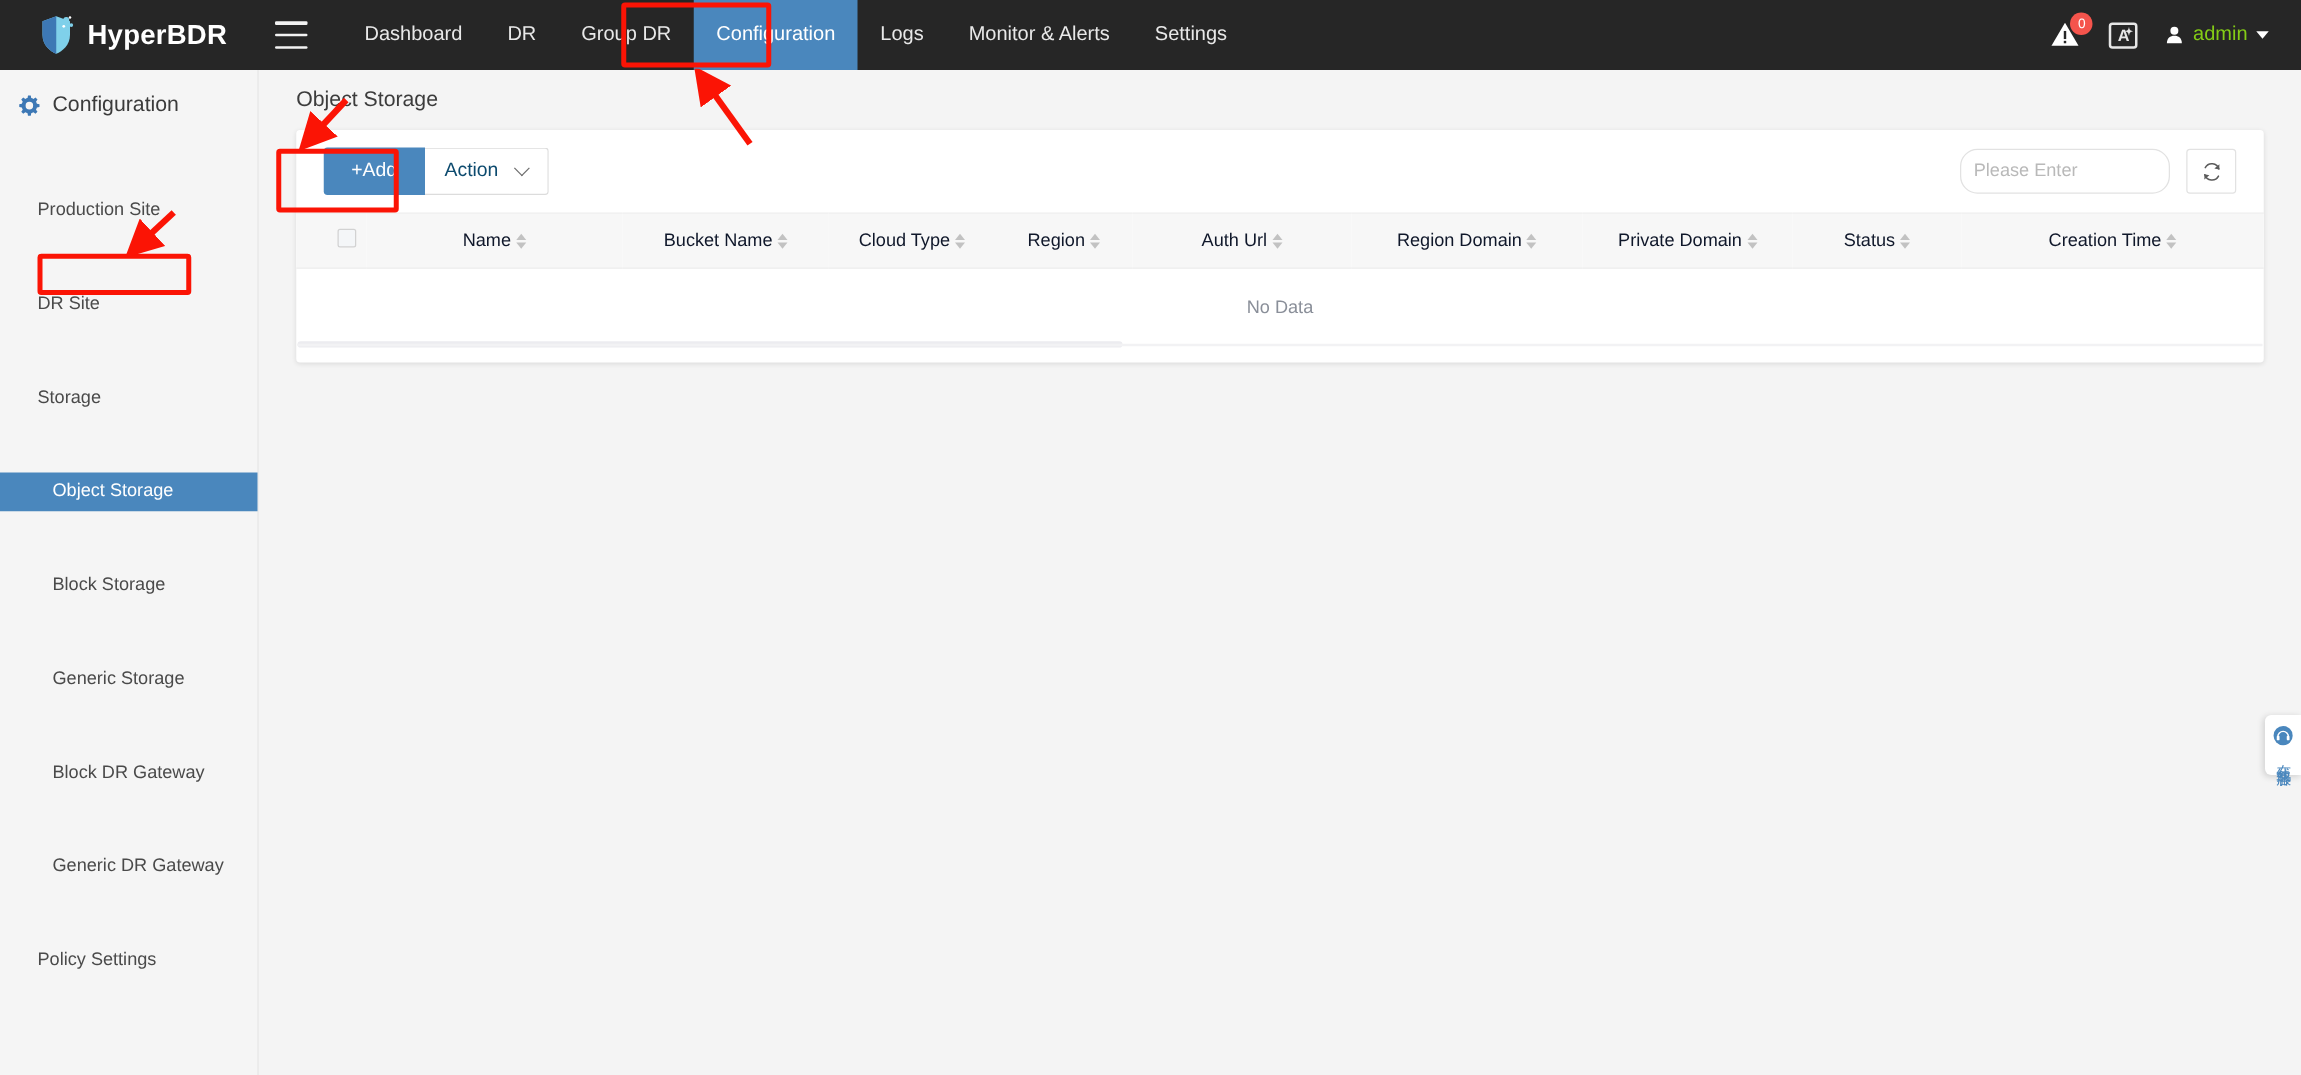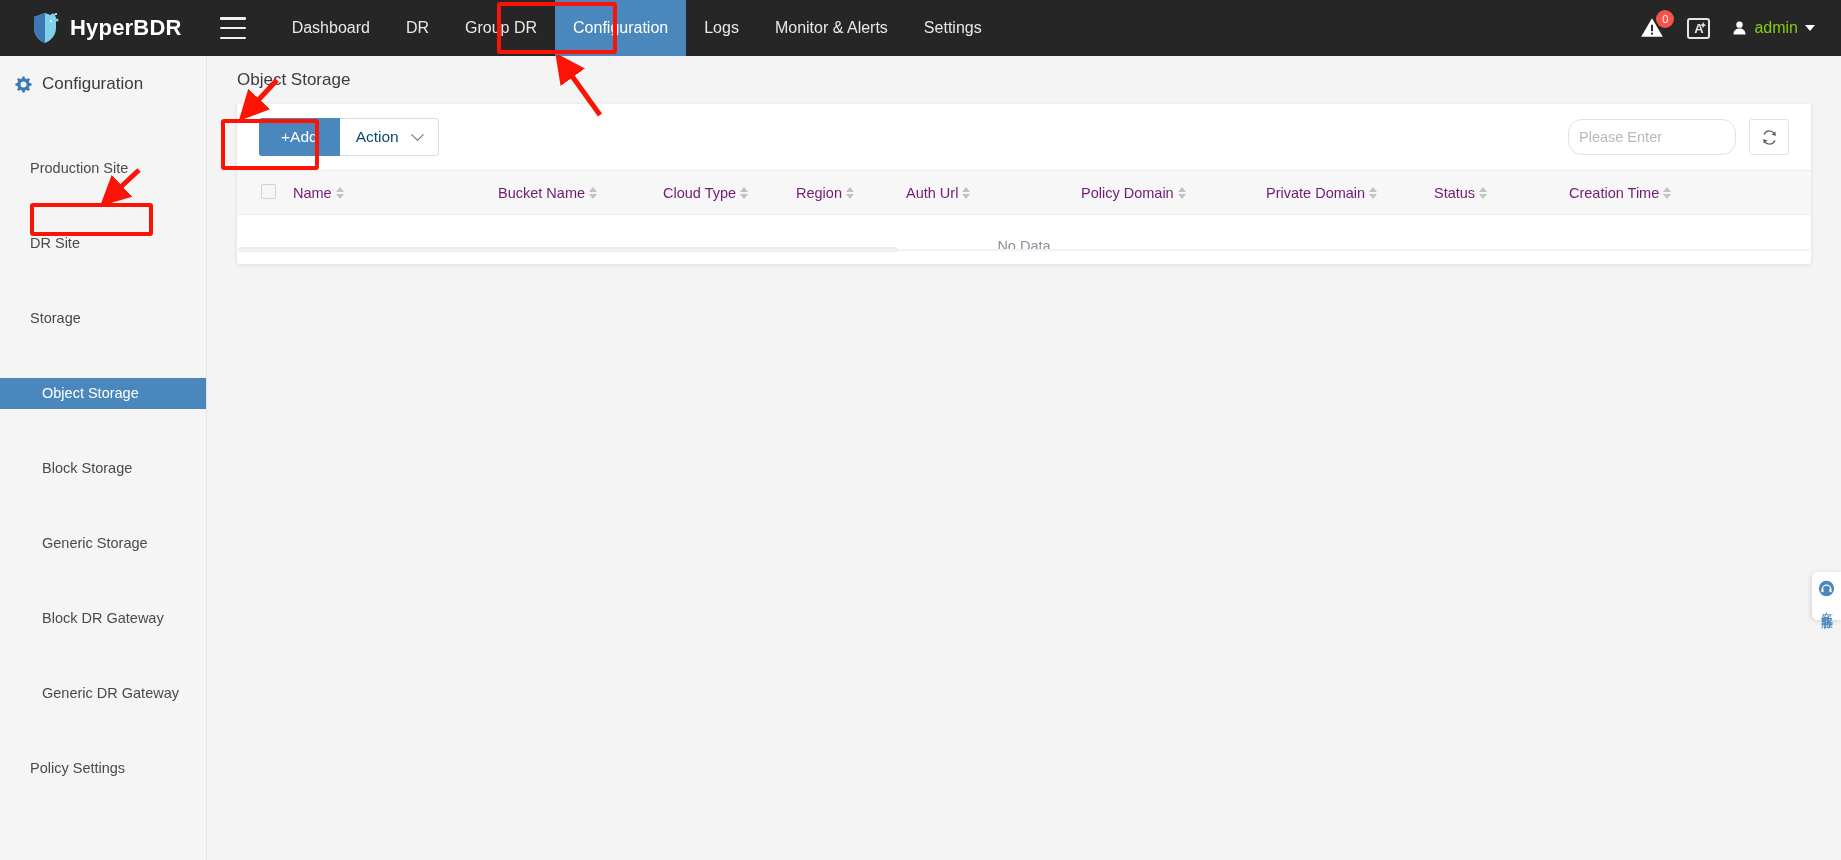--- a/index.html
+++ b/index.html
@@ -85,21 +85,21 @@
   .main {
     position: absolute; top: 56px; left: 207px;
     width: 1634px; height: 804px; background: #f4f4f4;
   }
   .page-title {
     font-size: 17px; color: #3c3c3c; margin: 14px 0 0 30px;
   }
   .panel {
     margin: 14px 30px 0 30px; background: #ffffff;
     border-radius: 3px; box-shadow: 0 1px 4px rgba(0,0,0,.10);
-    height: 160px; position: relative;
+    height: 186px; position: relative;
   }
   .toolbar {
     height: 66px; display: flex; align-items: center; padding: 0 0 0 22px;
   }
   .btn-add {
     background: #4a87bd; color: #ffffff; border: none;
     height: 38px; padding: 0 22px; font-size: 15.5px;
     border-radius: 3px 0 0 3px; cursor: pointer;
     font-family: "Liberation Sans", sans-serif;
   }
@@ -127,22 +127,22 @@
   .refresh-btn {
     width: 40px; height: 36px; border: 1px solid #e2e2e2; border-radius: 3px;
     background: #fff; display: flex; align-items: center; justify-content: center;
     cursor: pointer;
   }
 
   
   .tbl { width: 100%; border-collapse: collapse; table-layout: fixed; }
   .tbl thead tr { background: #f7f7f7; }
   .tbl th {
-    height: 44px; font-size: 14.5px; font-weight: normal; color: #701a75;
-    text-align: left; border-top: 1px solid #ededed; border-bottom: 1px solid #ededed;
+    height: 44px; font-size: 14.5px; font-weight: normal; color: #0f172a;
+    text-align: center; border-top: 1px solid #ededed; border-bottom: 1px solid #ededed;
     white-space: nowrap;
   }
   .th-inner { display: inline-flex; align-items: center; gap: 4px; }
   .sorter { display: inline-flex; flex-direction: column; gap: 2px; }
   .sorter i { display: block; width: 0; height: 0; border-left: 4px solid transparent; border-right: 4px solid transparent; }
   .sorter i.up { border-bottom: 5px solid #c2c2c2; }
   .sorter i.dn { border-top: 5px solid #c2c2c2; }
   .chk {
     width: 15px; height: 15px; border: 1px solid #d2d2d2; border-radius: 2px;
     background: #f4f6f8; display: inline-block; cursor: pointer;
@@ -330,21 +330,21 @@
             <span class="th-inner">
                 <span>Auth Url</span>
             <span class="sorter">
                   <i class="up"></i>
                   <i class="dn"></i>
                 </span>
               </span>
           </th>
           <th style="width:185px;">
             <span class="th-inner">
-                <span>Policy Domain</span>
+                <span>Region Domain</span>
             <span class="sorter">
                   <i class="up"></i>
                   <i class="dn"></i>
                 </span>
               </span>
           </th>
           <th style="width:168px;margin-left:20px;">
             <span class="th-inner">
                 <span>Private Domain</span>
             <span class="sorter">

